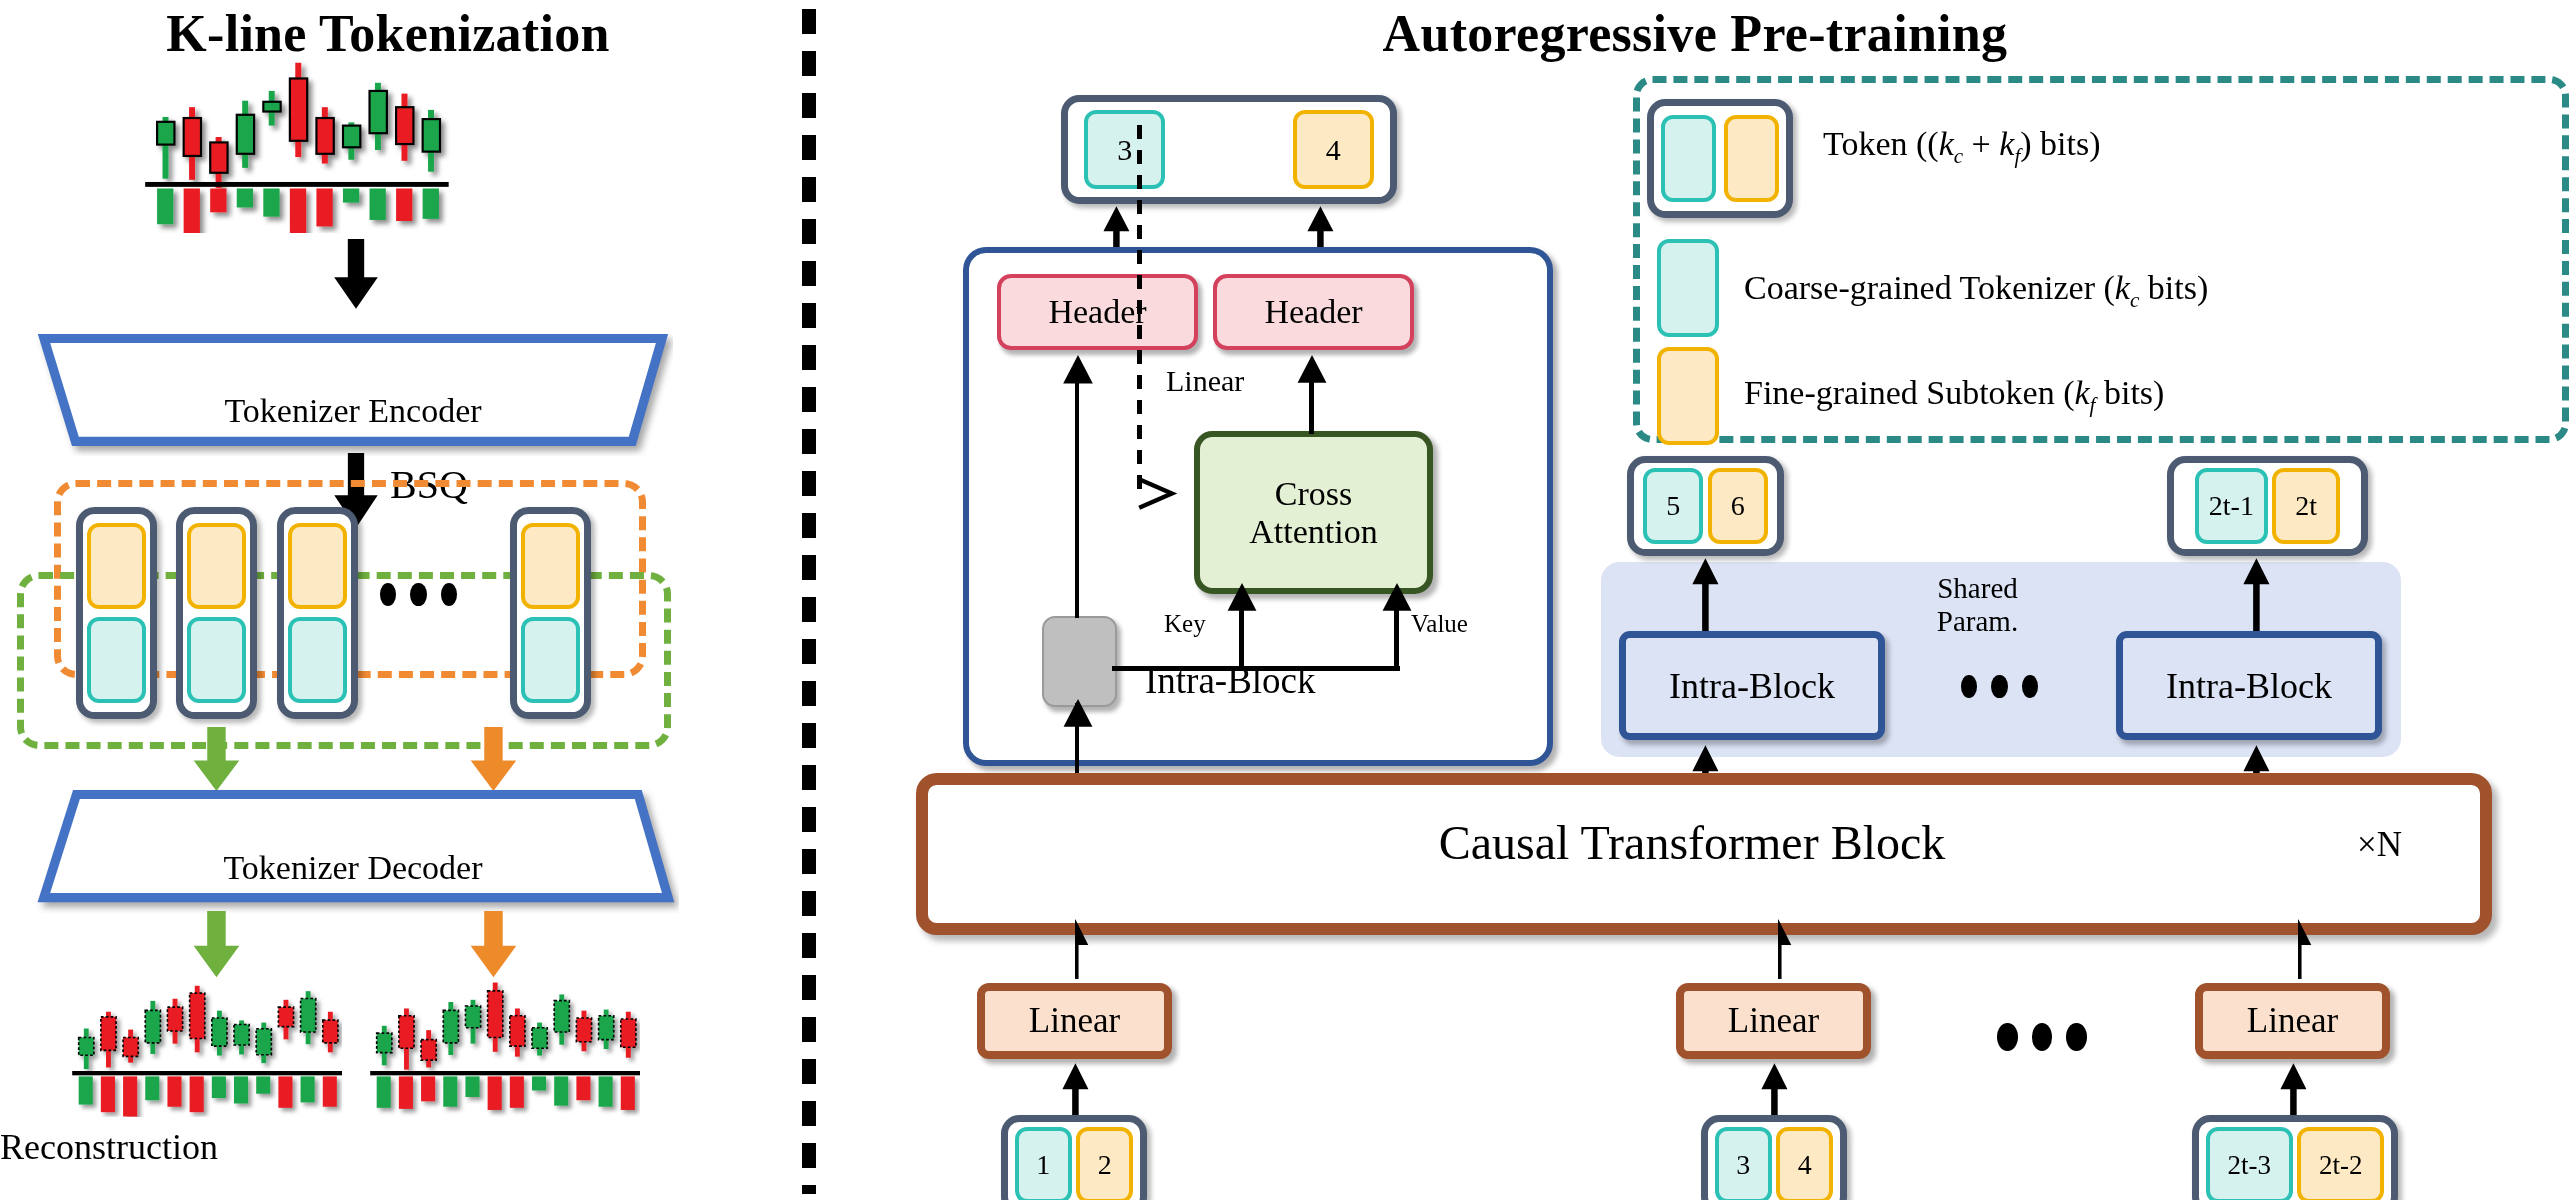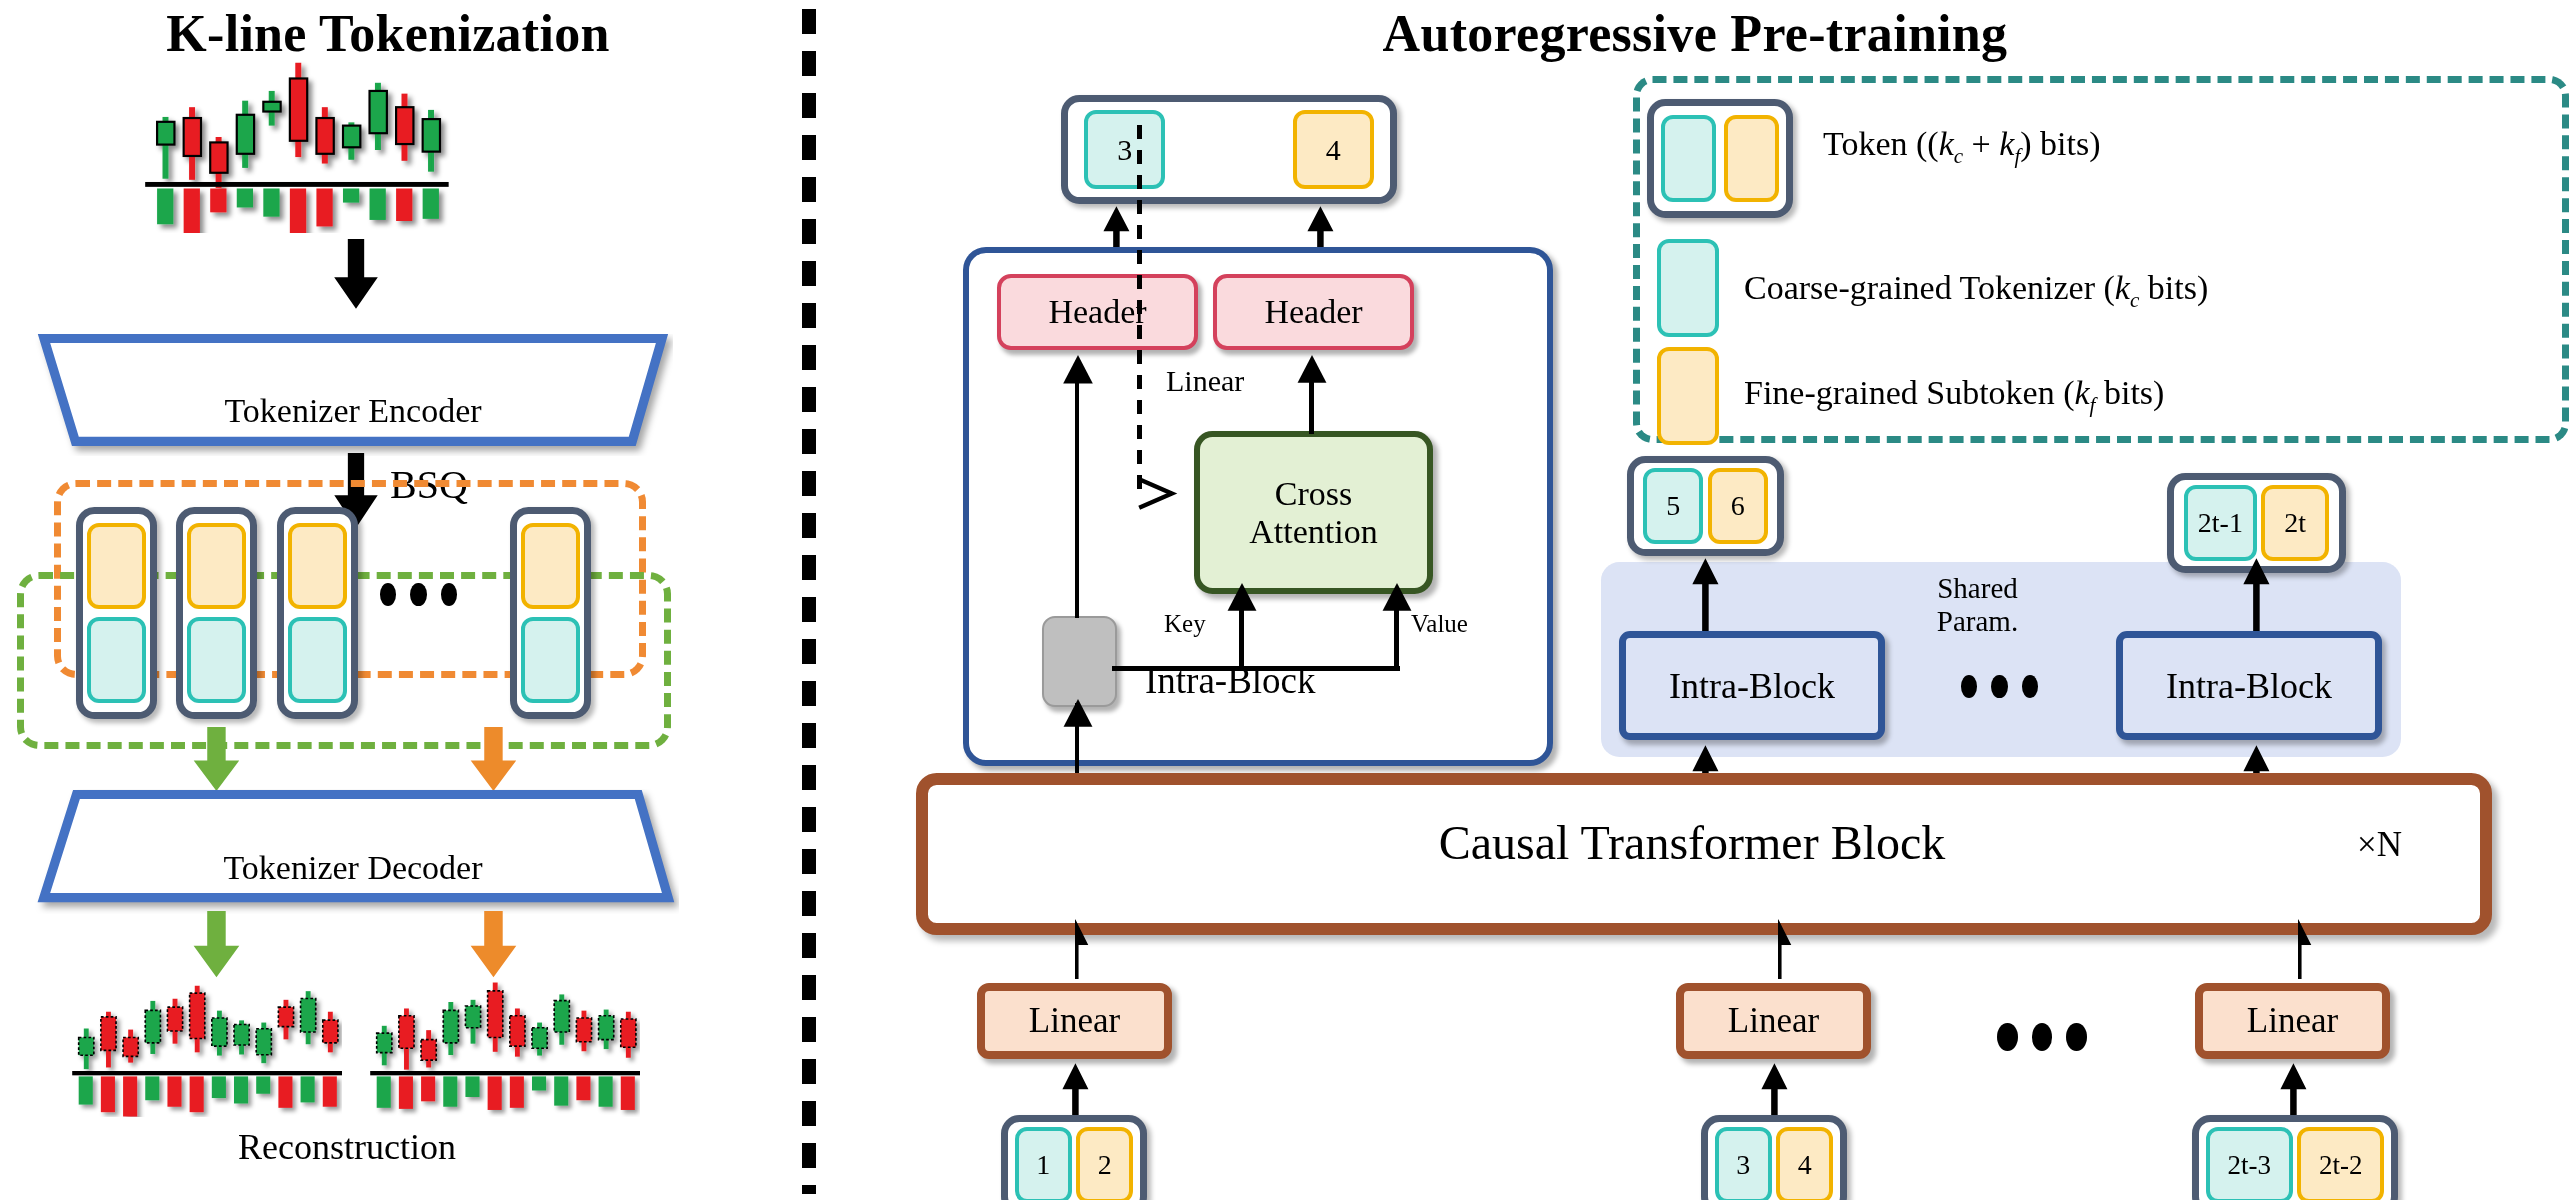--- a/index.html
+++ b/index.html
@@ -310,21 +310,21 @@
     <rect x="239" y="180" width="26" height="62" fill="#e81d23"></rect>
     <rect x="280" y="180" width="26" height="58" fill="#e81d23"></rect>
     <rect x="321" y="180" width="26" height="26" fill="#1aa64b"></rect>
     <rect x="362" y="180" width="26" height="54" fill="#1aa64b"></rect>
     <rect x="403" y="180" width="26" height="44" fill="#e81d23"></rect>
     <rect x="444" y="180" width="26" height="56" fill="#1aa64b"></rect>
     <rect x="485" y="180" width="26" height="62" fill="#e81d23"></rect>
   </g>
 </svg>
 
-<div class="abs" style="left:0;width:694px;top:1126px;text-align:center;font-size:36px;">Reconstruction</div>
+<div class="abs" style="left:0;width:694px;top:1126px;text-align:left;font-size:36px;">Reconstruction</div>
 
 <div class="abs" id="divider"></div>
 
 <div class="abs panel-title" style="left:819px;width:1752px;top:4.3px;text-align:center;font-family:Liberation Serif, serif;">Autoregressive Pre-training</div>
 
 <div class="abs" style="left:1633px;top:76px;width:922px;height:353px;border:7.6px dashed #2b8a85;border-radius:19.5px;"></div>
 
 <div class="tokbox" style="left:1647px;top:99px;width:146px;height:119px;gap:7.6px;">
   <div class="sub coarse" style="width:55px;height:87px;"></div>
   <div class="sub fine" style="width:55px;height:87px;"></div>
@@ -406,21 +406,21 @@
   </svg>
 
 <div class="cap" style="left:1145px;top:659px;font-size:37px;">Intra-Block</div>
 
 <div class="abs" style="left:1601px;top:562px;width:800px;height:195px;background:#dce3f5;border-radius:18.4px;"></div>
 
 <div class="tokbox" style="left:1627px;top:456px;width:157px;height:100px;justify-content:center;gap:4.3px;">
   <div class="sub coarse" style="width:60px;height:76px;font-size:28px;">5</div>
   <div class="sub fine" style="width:60px;height:76px;font-size:28px;">6</div>
 </div>
-<div class="tokbox" style="left:2167px;top:456px;width:179px;height:100px;justify-content:center;gap:4.3px;margin-top:17px;">
+<div class="tokbox" style="left:2167px;top:456px;width:201px;height:100px;justify-content:center;gap:4.3px;">
   <div class="sub coarse" style="width:73px;height:76px;font-size:28px;">2t-1</div>
   <div class="sub fine" style="width:68px;height:76px;font-size:28px;">2t</div>
 </div>
 
 <svg class="abs" style="left:1690px;top:556px;" width="33" height="79" viewBox="0 0 60 145">
   <path d="M28 4 L52 52 H34 V145 H22 V52 H4 Z" fill="#000"></path>
   </svg>
 <svg class="abs" style="left:2241px;top:556px;" width="33" height="79" viewBox="0 0 60 145">
   <path d="M28 4 L52 52 H34 V145 H22 V52 H4 Z" fill="#000"></path>
   </svg>

